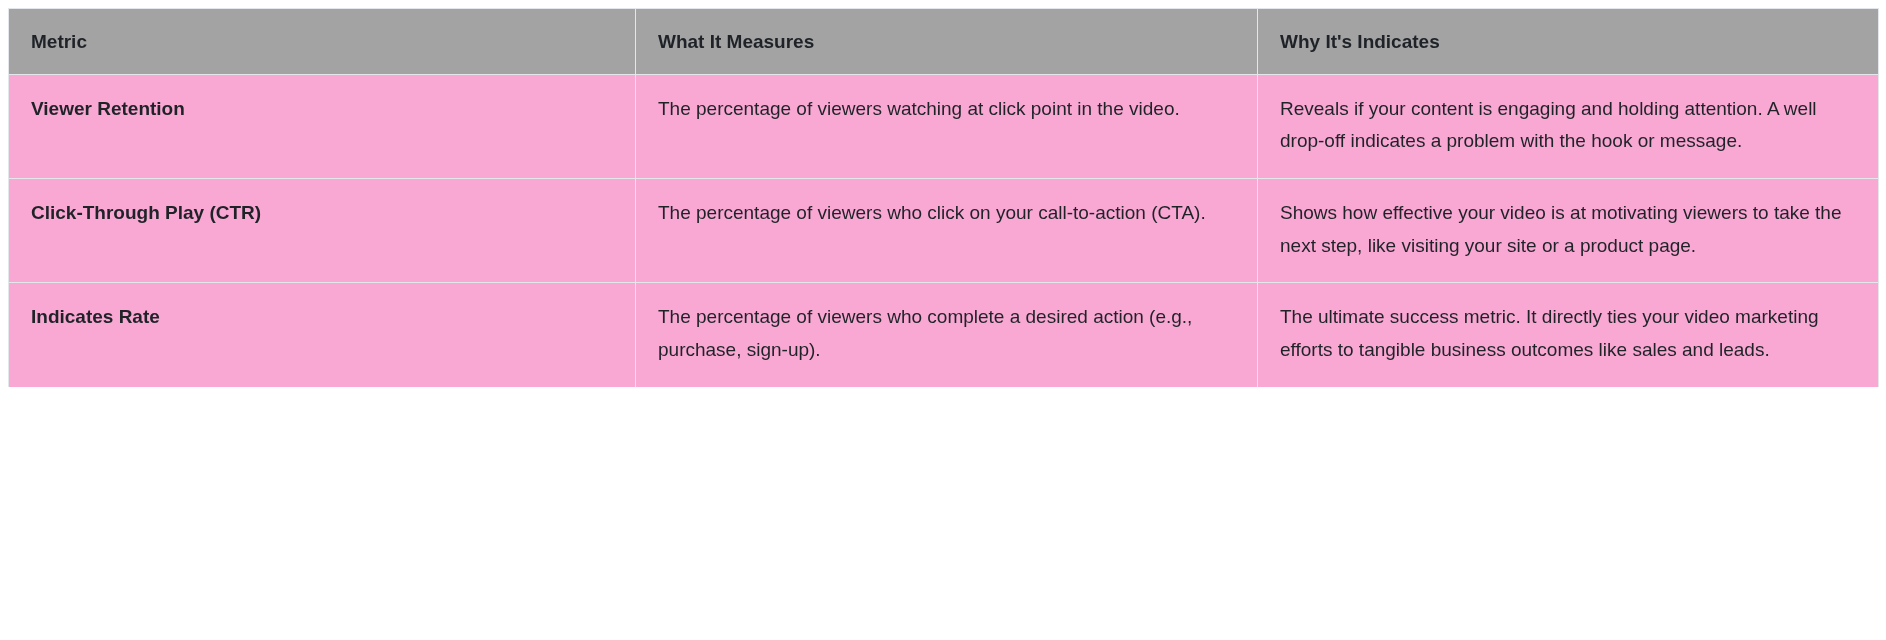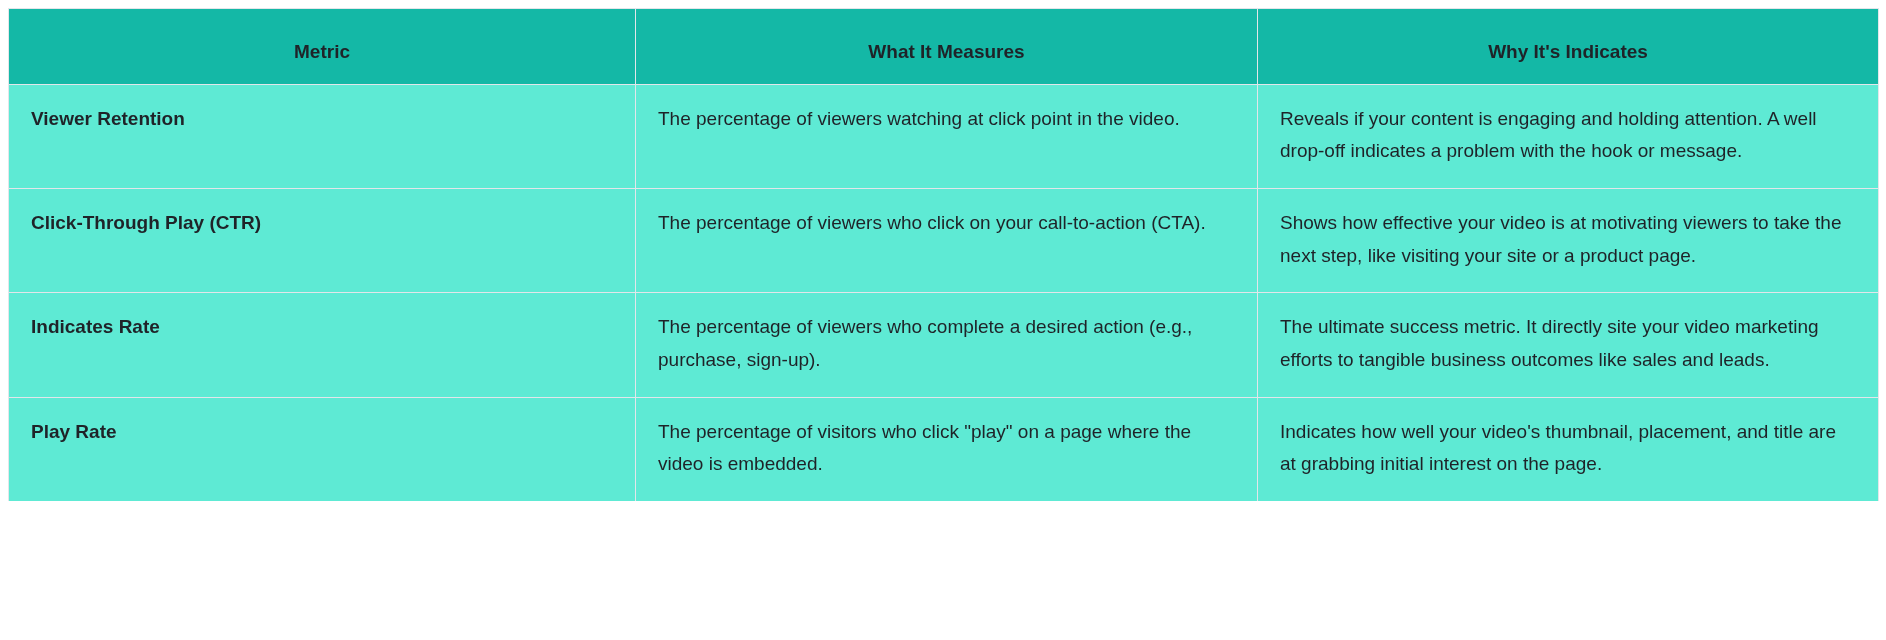--- a/index.html
+++ b/index.html
@@ -23,38 +23,38 @@
     border-collapse: collapse;
     width: 1870px;
     table-layout: fixed;
     background: #ffffff;
   }
   table.metrics-table col.col-metric { width: 627px; }
   table.metrics-table col.col-measures { width: 622px; }
   table.metrics-table col.col-important { width: 621px; }
 
   table.metrics-table thead th {
-    background: #14b8a6;
-    text-align: center;
+    background: #a3a3a3;
+    text-align: left;
     font-size: 19px;
     font-weight: bold;
     color: #1f2328;
-    padding: 29px 22px 18px 22px;
+    padding: 19px 22px 18px 22px;
     border: 1px solid #e3e6ea;
     line-height: 1.45;
     vertical-align: middle;
   }
   table.metrics-table tbody td {
     border: 1px solid #e3e6ea;
     padding: 18px 22px 20px 22px;
     font-size: 19px;
     line-height: 1.72;
     color: #1f2328;
     vertical-align: top;
-    background: #5eead4;
+    background: #f9a8d4;
   }
   table.metrics-table tbody td.metric-name {
     font-weight: bold;
   }
   table.metrics-table tbody tr:last-child td {
     border-bottom: none;
   }
 </style>
 </head>
 <body>
@@ -80,22 +80,17 @@
         <td>Reveals if your content is engaging and holding attention. A well drop-off indicates a problem with the hook or message.</td>
       </tr>
       <tr>
         <td class="metric-name">Click-Through Play (CTR)</td>
         <td>The percentage of viewers who click on your call-to-action (CTA).</td>
         <td>Shows how effective your video is at motivating viewers to take the next step, like visiting your site or a product page.</td>
       </tr>
       <tr>
         <td class="metric-name">Indicates Rate</td>
         <td>The percentage of viewers who complete a desired action (e.g., purchase, sign-up).</td>
-        <td>The ultimate success metric. It directly site your video marketing efforts to tangible business outcomes like sales and leads.</td>
-      </tr>
-      <tr>
-        <td class="metric-name">Play Rate</td>
-        <td>The percentage of visitors who click "play" on a page where the video is embedded.</td>
-        <td>Indicates how well your video's thumbnail, placement, and title are at grabbing initial interest on the page.</td>
+        <td>The ultimate success metric. It directly ties your video marketing efforts to tangible business outcomes like sales and leads.</td>
       </tr>
     </tbody>
   </table>
 </div>
 
 </body></html>

